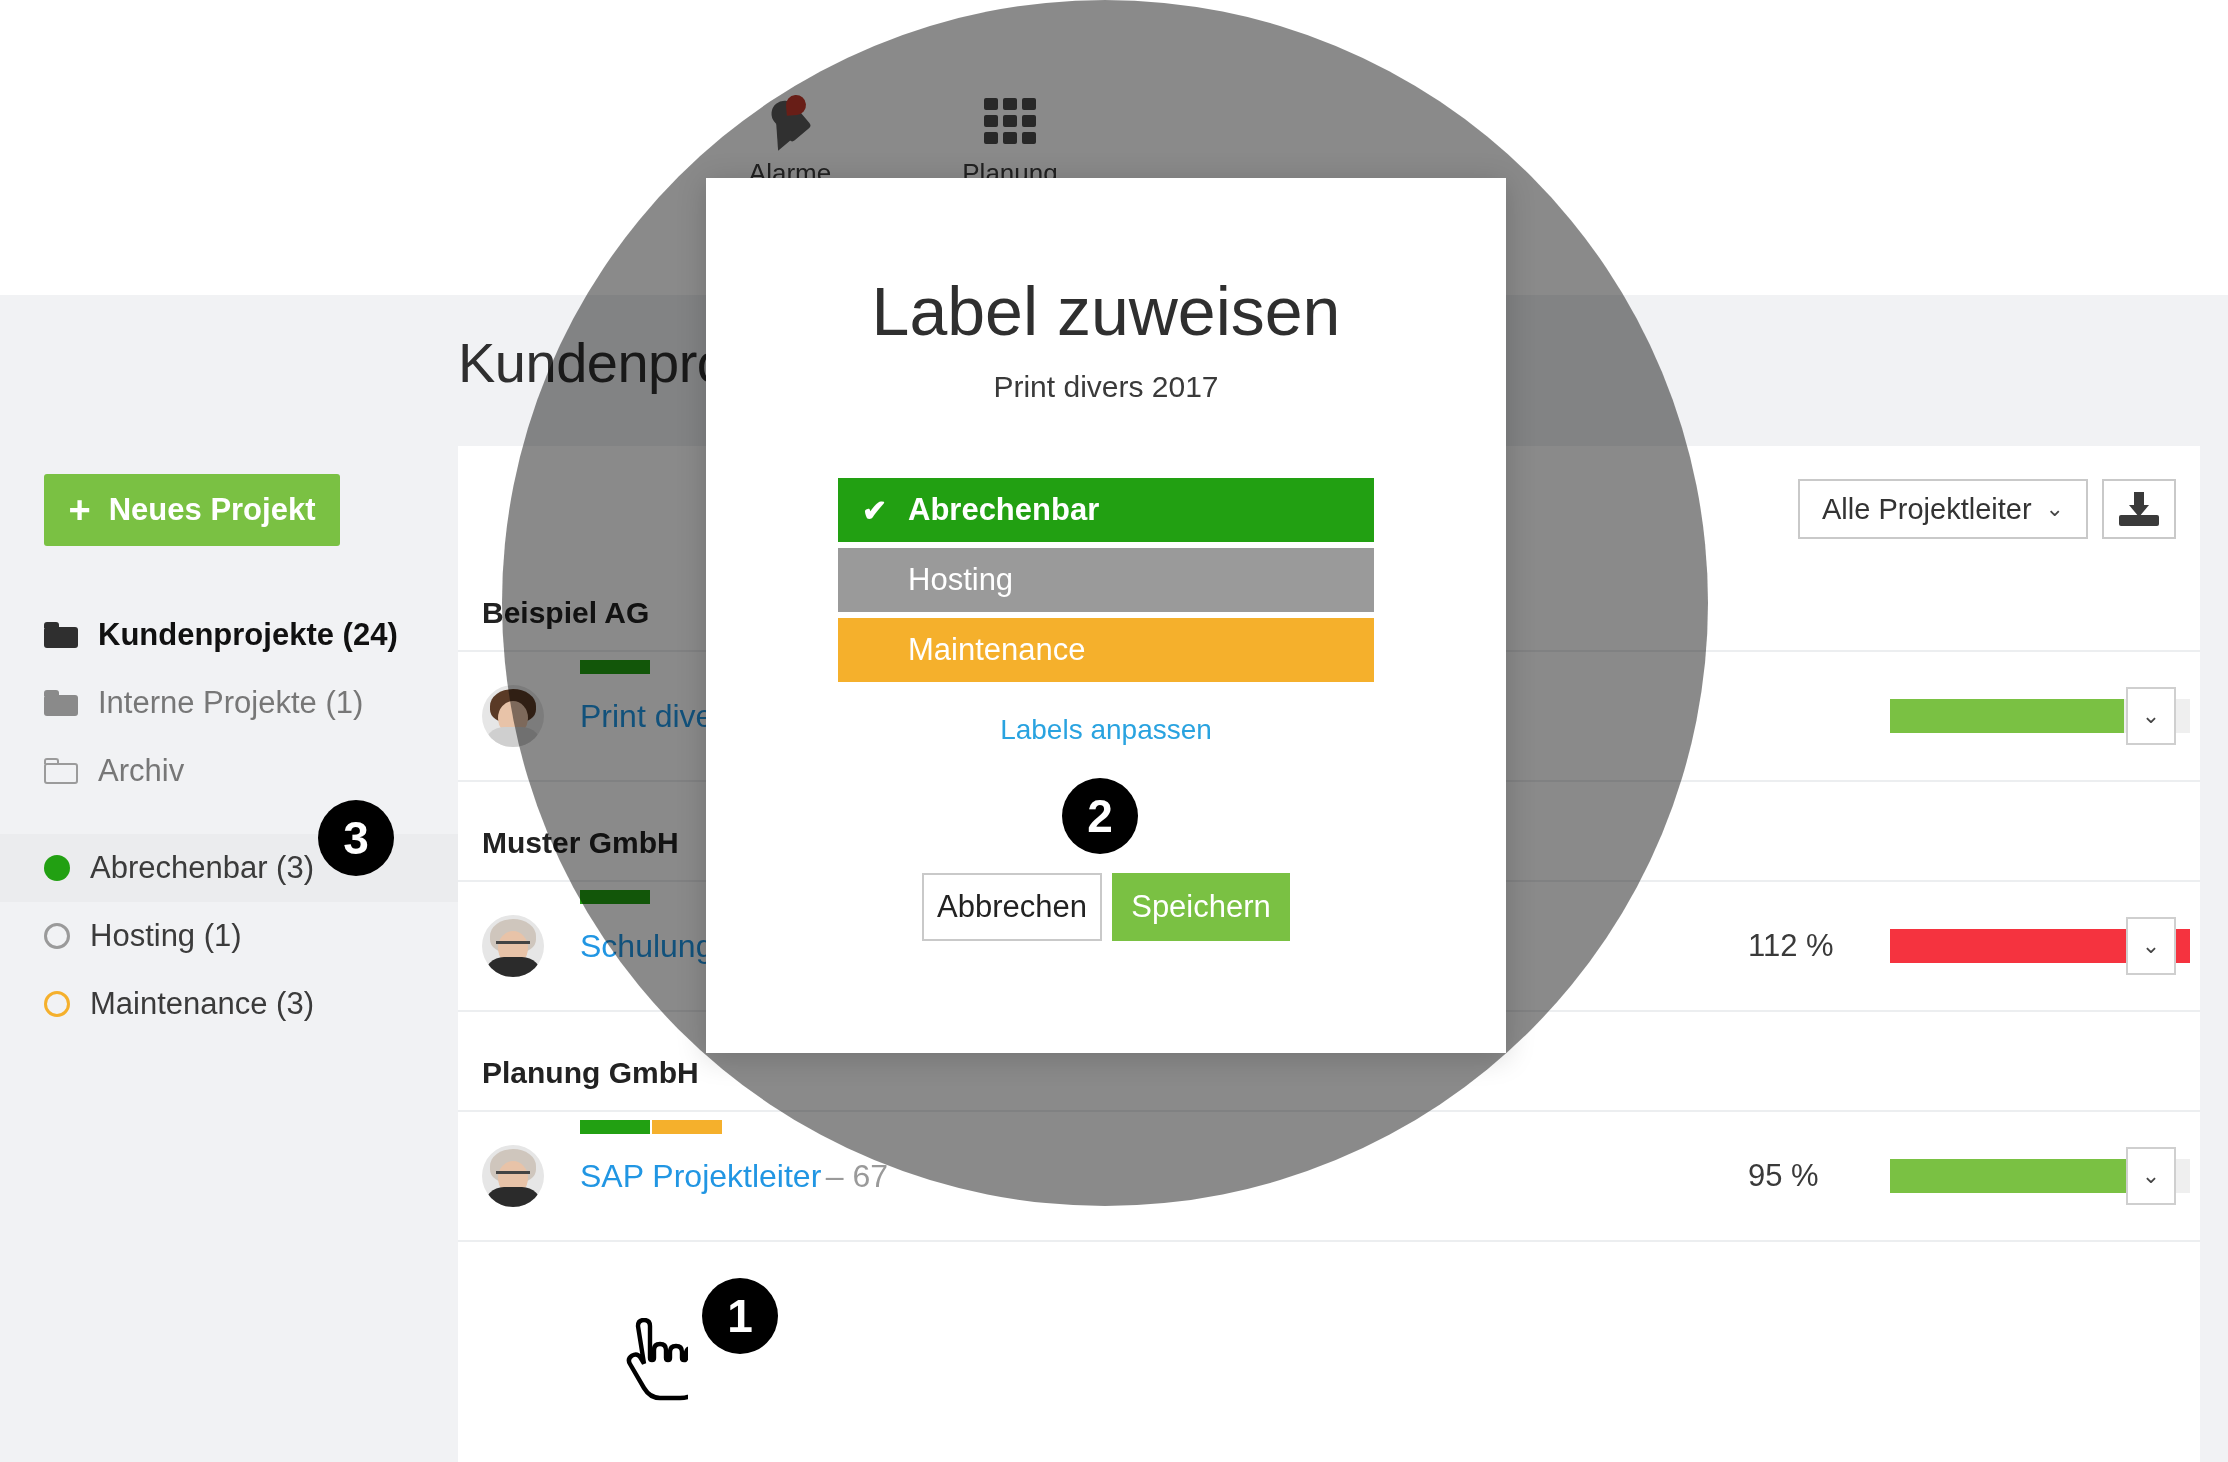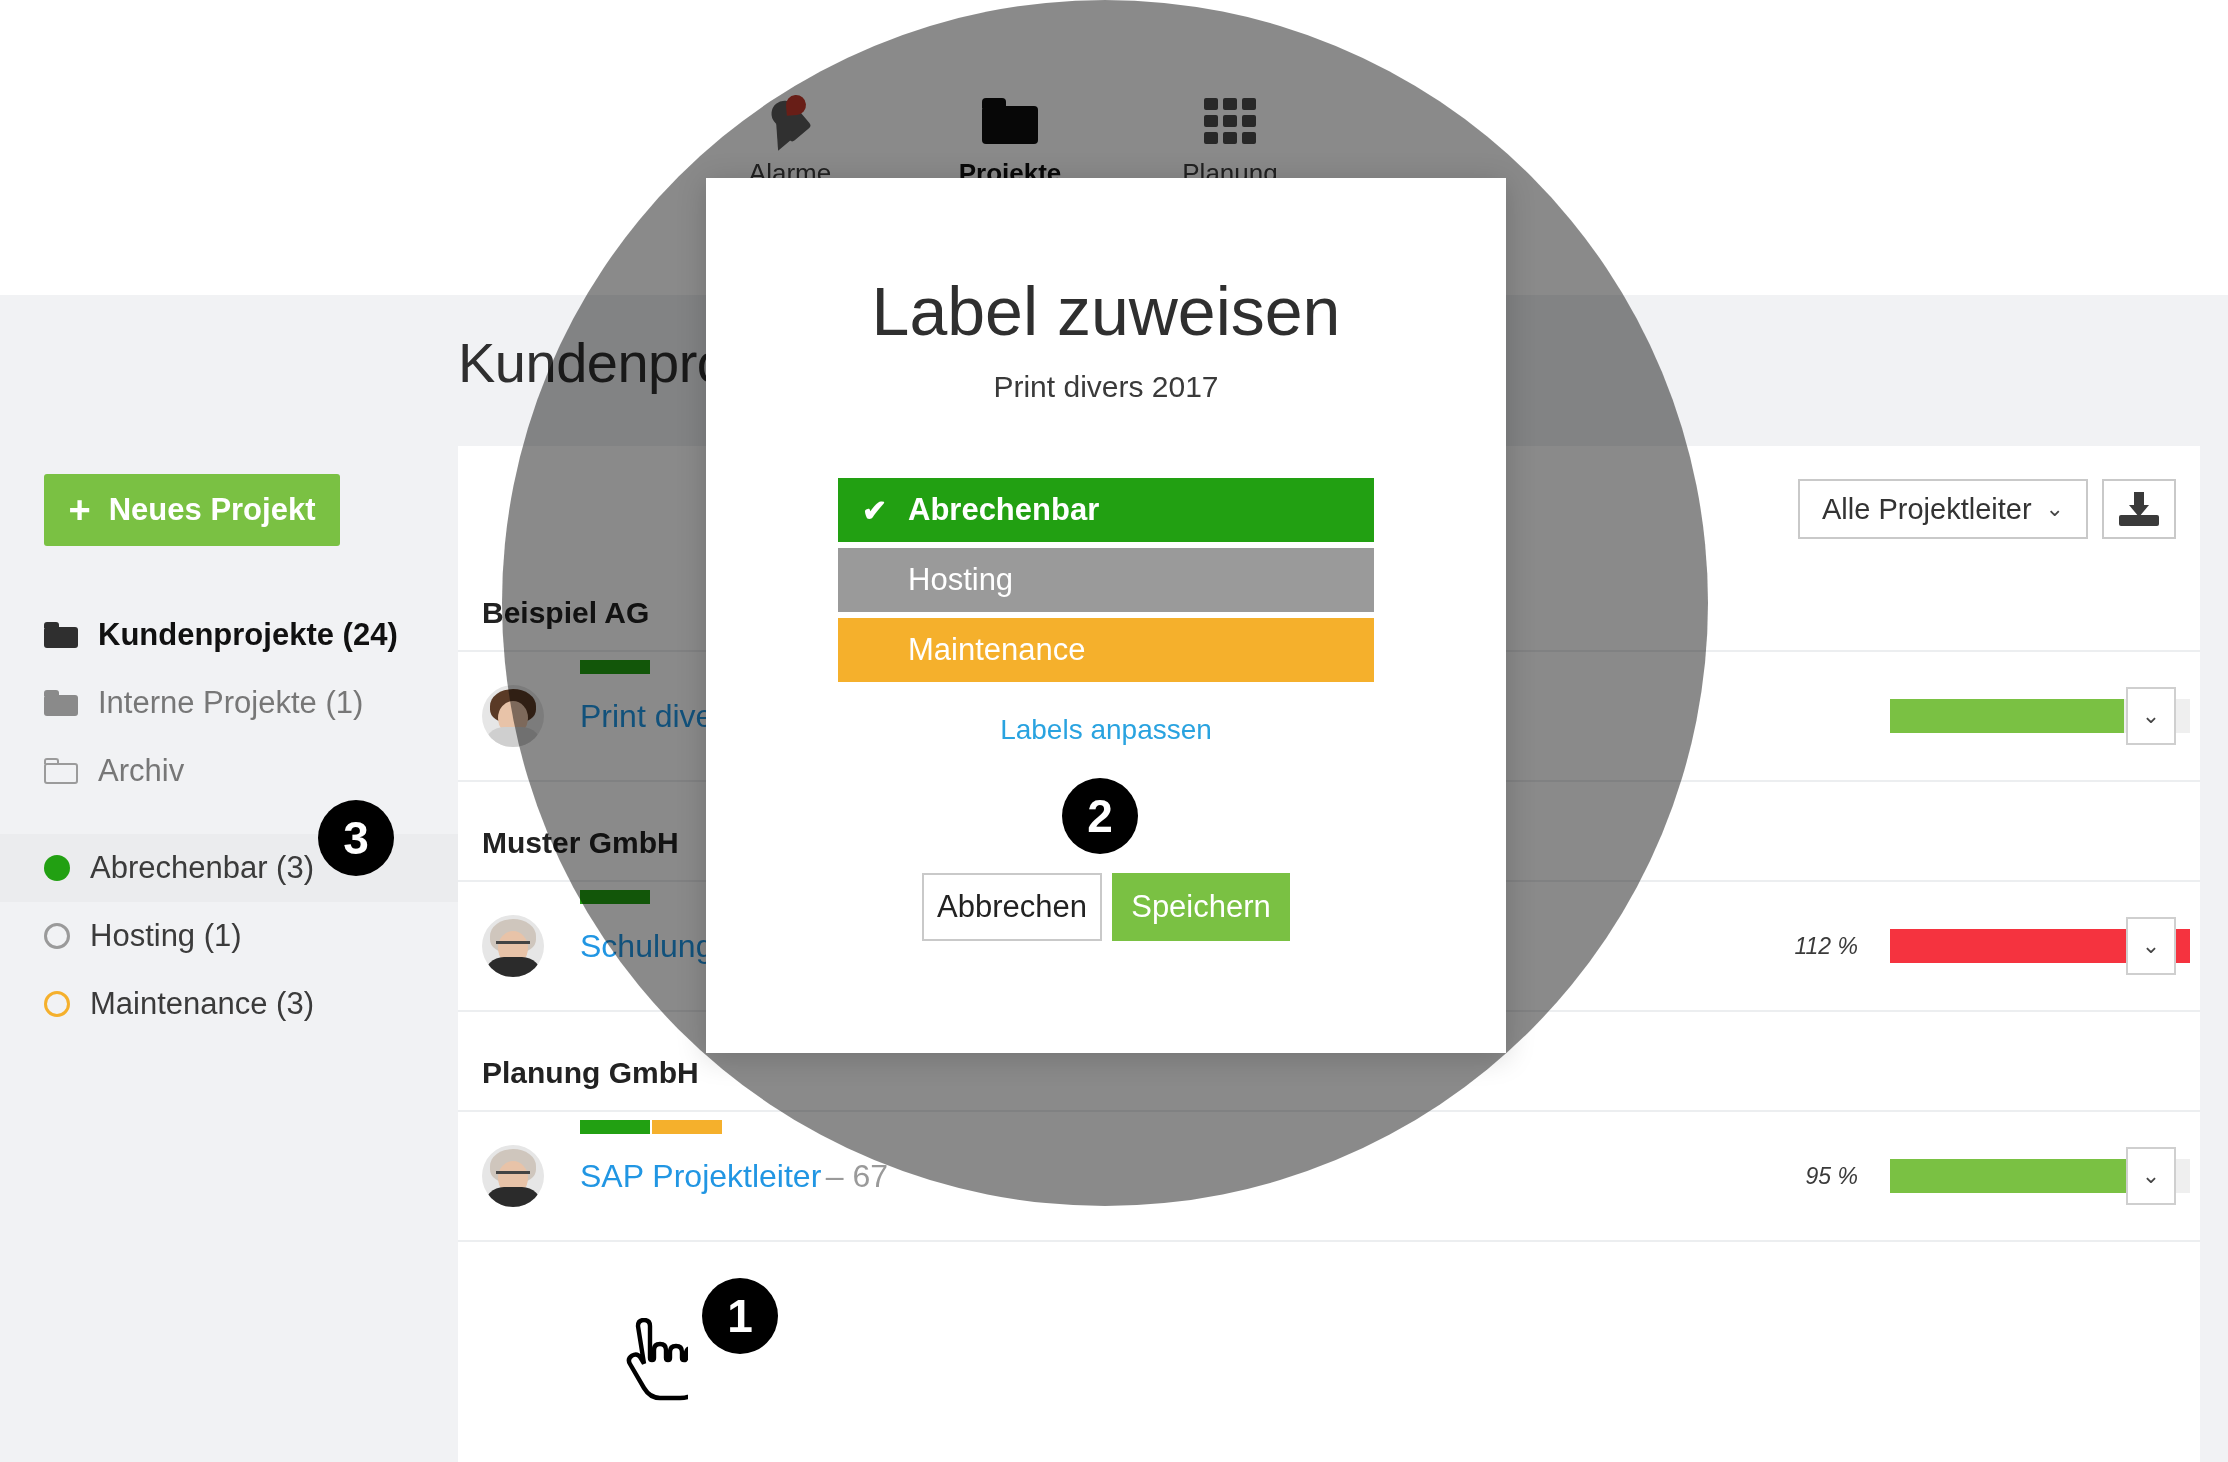--- a/index.html
+++ b/index.html
@@ -140,21 +140,21 @@
   .avatar.m .hair { background:#cfc6bd; }
   .avatar.m .shirt { background:#2b2b2b; }
   .avatar.m .glasses { position:absolute; left:14px; top:26px; width:34px; height:3px; background:#444; }
 
   .pname-wrap { position:relative; margin-left:36px; }
   .lbl-bars { position:absolute; left:0; top:-38px; display:flex; gap:2px; }
   .lbl-bar { width:70px; height:14px; }
   .pname { font-size:32px; color:#2196e3; cursor:pointer; }
   .pnum { font-size:32px; color:#9a9a9a; }
 
-  .pct { position:absolute; left:1290px; font-size:23px; color:#3a3a3a; text-align:right; width:110px;font-style:italic; }
+  .pct { position:absolute; left:1290px; font-size:31px; color:#3a3a3a; text-align:left; width:110px; }
   .bar-outer { position:absolute; left:1432px; width:300px; height:34px; background:#efefef; }
   .bar-inner { height:34px; }
   .amount { position:absolute; left:1760px; width:260px; text-align:right; font-size:31px; color:#6abd45; }
   .caret-btn {
     position:absolute; right:24px; width:50px; height:58px; border:2px solid #cfcfcf;
     background:#fff; display:flex; align-items:center; justify-content:center; cursor:pointer;
     font-size:22px; color:#444;
   }
 
   
@@ -210,29 +210,20 @@
         <div class="nav-item">
           <div class="nav-ico">
             <div class="rocket">
                 <div class="fin"></div>
                 <div class="body"></div>
                 <div class="tip"></div>
               </div>
           </div>
           <div class="nav-label">Alarme</div>
         </div>
-        <div class="nav-item active">
-          <div class="nav-ico">
-            <div class="folder-ico">
-                <div class="tab"></div>
-                <div class="bod"></div>
-              </div>
-          </div>
-          <div class="nav-label">Projekte</div>
-        </div>
         <div class="nav-item">
           <div class="nav-ico">
             <div class="grid-ico">
                 <i></i>
                 <i></i>
                 <i></i>
                 <i></i>
                 <i></i>
                 <i></i>
                 <i></i>

